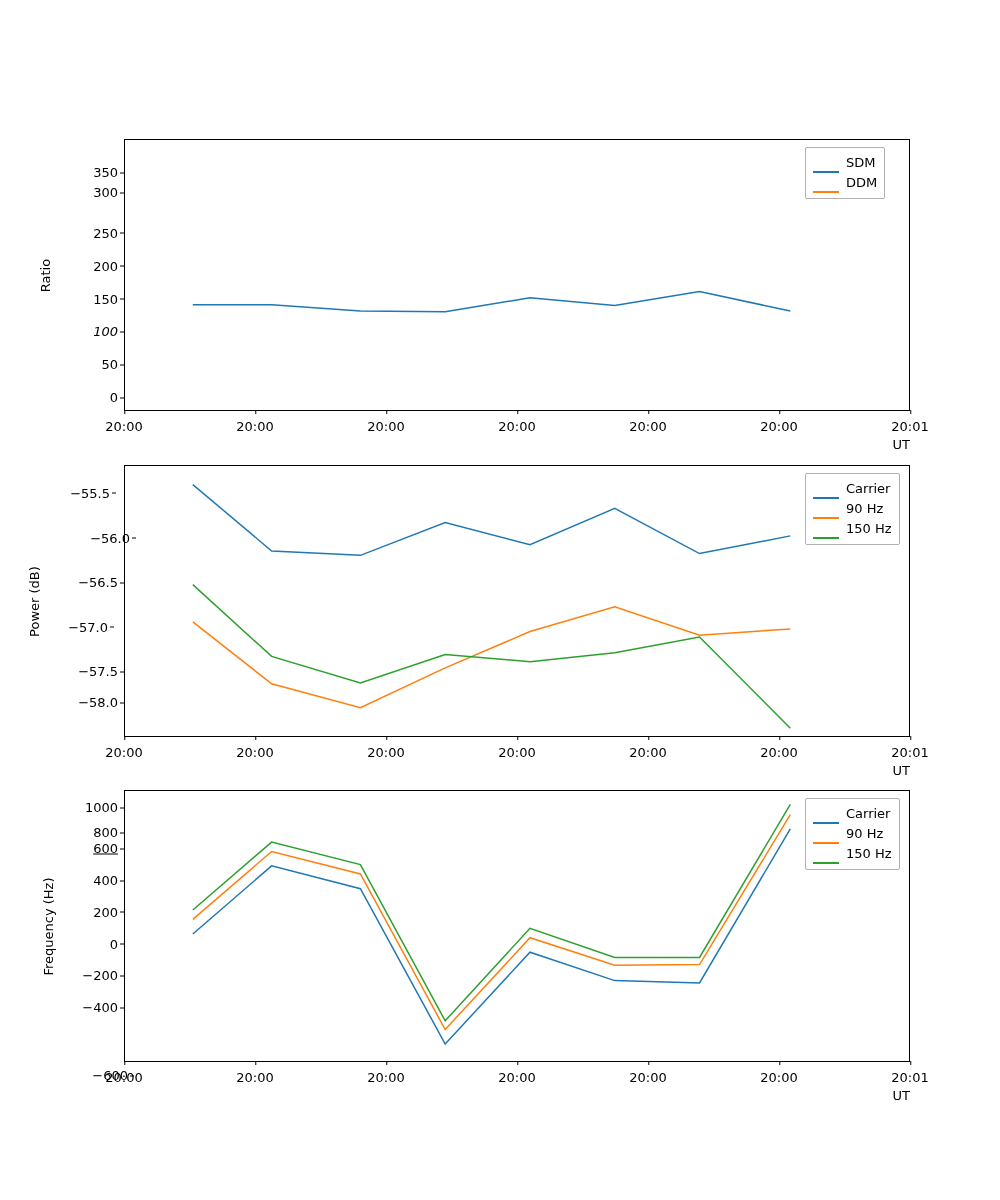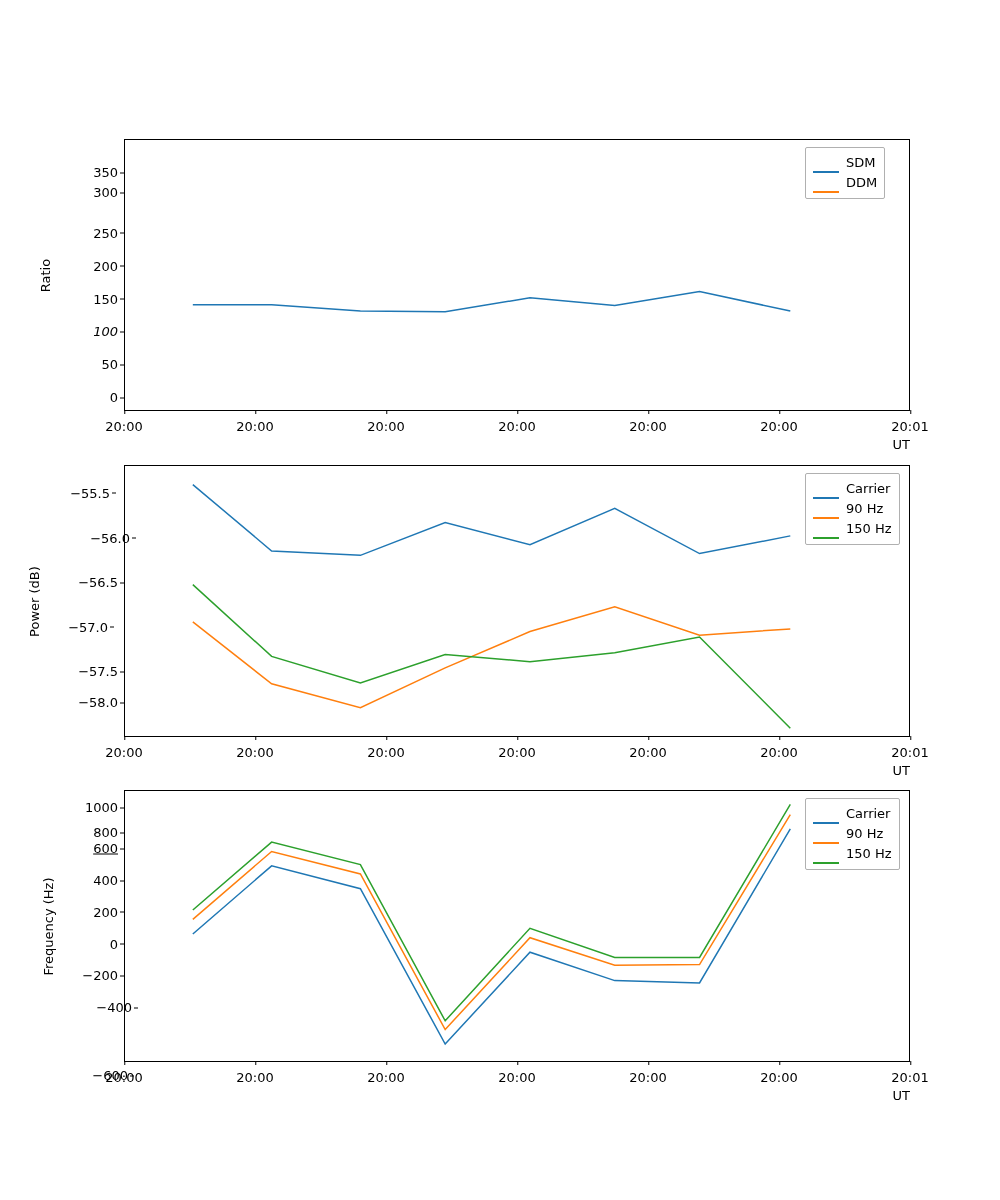--- a/index.html
+++ b/index.html
@@ -206,21 +206,21 @@
   <div class="panel" style="left:0; top:780px; width:1000px; height:420px;">
     <div class="axes" style="left:124px; top:10px; width:786px; height:272px;">
       <svg class="plotarea" viewBox="0 0 786 272" preserveAspectRatio="none">
         <polyline fill="none" stroke="#1f77b4" stroke-width="1.5" points="68,144.1 147,75.4 236,98.4 321,254.9 406,162.4 491,191.0 576,193.4 667,38.1"></polyline>
         <polyline fill="none" stroke="#ff7f0e" stroke-width="1.5" points="68,129.3 147,60.9 236,83.6 321,240.3 406,147.8 491,175.6 576,174.8 667,23.8"></polyline>
         <polyline fill="none" stroke="#2ca02c" stroke-width="1.5" points="68,119.9 147,51.5 236,74.1 321,231.5 406,138.3 491,167.7 576,167.7 667,13.5"></polyline>
       </svg>
     </div>
 
     <div class="ytick" style="left:64px; top:259.0px; width:64px;margin-top:36px;">−600<span class="tickmark"></span></div>
-    <div class="ytick" style="left:68px; top:227.2px; width:64px;text-align:right;">−400<span class="tickmark"></span></div>
+    <div class="ytick" style="left:54px; top:227.2px; width:64px;text-align:right;">−400<span class="tickmark"></span></div>
     <div class="ytick" style="left:54px; top:195.4px; width:64px;">−200<span class="tickmark"></span></div>
     <div class="ytick" style="left:54px; top:163.6px; width:64px;">0<span class="tickmark"></span></div>
     <div class="ytick" style="left:54px; top:131.8px; width:64px;">200<span class="tickmark"></span></div>
     <div class="ytick" style="left:54px; top:100.0px; width:64px;">400<span class="tickmark"></span></div>
     <div class="ytick" style="left:54px; top:68.2px; width:64px;text-decoration:underline;">600<span class="tickmark"></span></div>
     <div class="ytick" style="left:54px; top:36.4px; width:64px;margin-top:16px;">800<span class="tickmark"></span></div>
     <div class="ytick" style="left:54px; top:27px; width:64px;">1000<span class="tickmark"></span></div>
 
     <div class="xtick" style="left:124px; top:290px;">20:00<span class="tickmark"></span></div>
     <div class="xtick" style="left:255px; top:290px;">20:00<span class="tickmark"></span></div>

